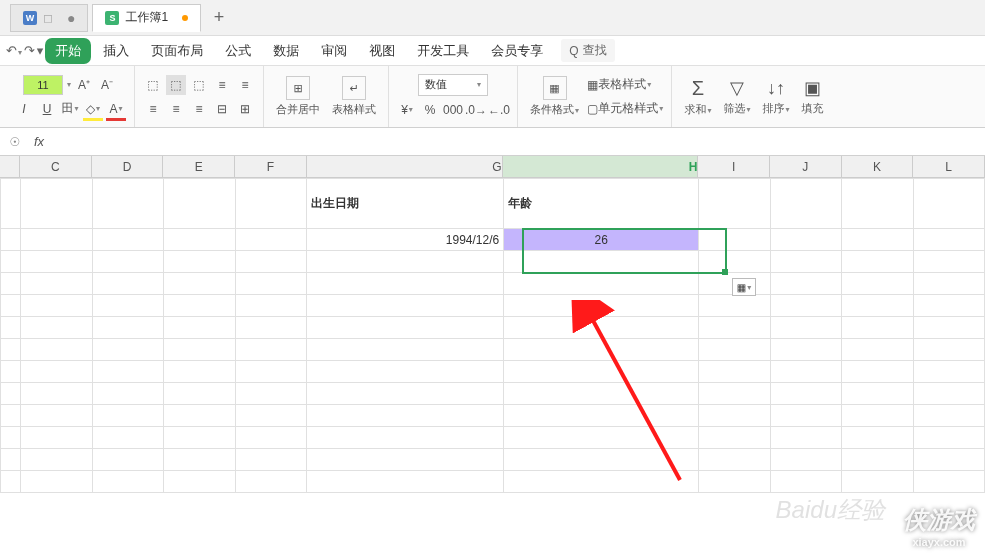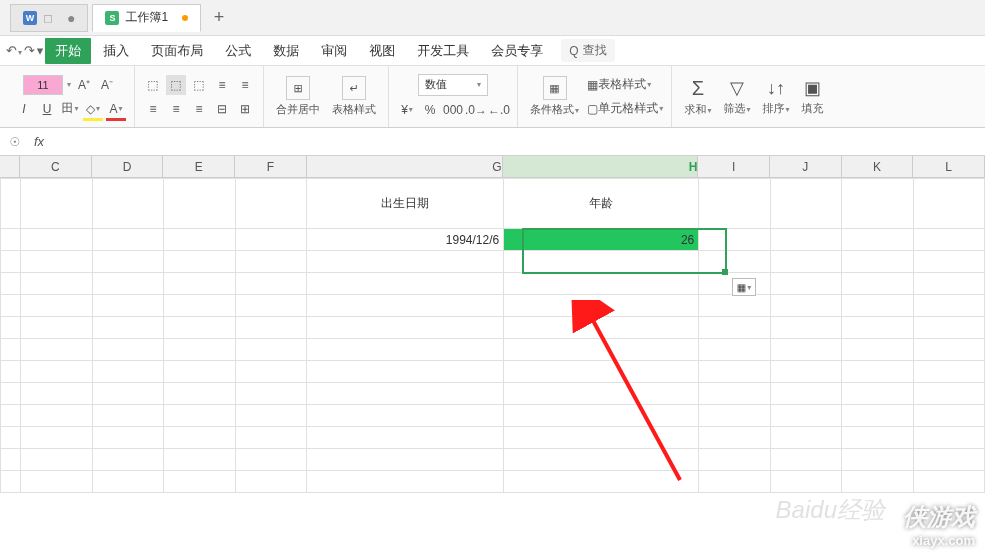--- a/index.html
+++ b/index.html
@@ -12,29 +12,29 @@
     .tab-icon-w { width: 14px; height: 14px; background: #4a7dc7; color: #fff; display: flex; align-items: center; justify-content: center; font-size: 9px; font-weight: bold; border-radius: 2px; }
     .tab-icon-s { width: 14px; height: 14px; background: #3cb371; color: #fff; display: flex; align-items: center; justify-content: center; font-size: 9px; font-weight: bold; border-radius: 2px; }
     .tab-close { font-size: 14px; color: #888; margin-left: 8px; }
     .tab-dot { width: 6px; height: 6px; background: #f90; border-radius: 50%; margin-left: 8px; }
     .new-tab { width: 28px; text-align: center; font-size: 18px; color: #666; cursor: pointer; }
     .qat-btn { color: #666; font-size: 13px; cursor: pointer; }
     
     
     .menu-bar { height: 30px; display: flex; align-items: center; padding: 0 6px; gap: 2px; border-bottom: 1px solid #e0e0e0; }
     .menu-item { padding: 4px 10px; font-size: 13px; cursor: pointer; }
-    .menu-item.active { background: #2fa159; color: #fff; border-radius: 1px; }
+    .menu-item.active { background: #2fa159; color: #fff; border-radius: 7px; }
     .search-menu { display: flex; align-items: center; gap: 4px; color: #666; margin-left: 6px; padding: 3px 8px; background: #f5f5f5; border-radius: 3px; }
     
     
     .ribbon { height: 62px; display: flex; align-items: center; padding: 0 6px; border-bottom: 1px solid #d0d0d0; background: #fafafa; }
     .ribbon-group { display: flex; align-items: center; gap: 4px; padding: 0 8px; height: 100%; border-right: 1px solid #e0e0e0; }
     .rg-col { display: flex; flex-direction: column; gap: 4px; align-items: center; }
     .rg-row { display: flex; gap: 3px; align-items: center; }
-    .font-size-box { width: 40px; height: 20px; border: 1px solid #ccc; background: #f9a8d4; display: flex; align-items: center; justify-content: center; font-size: 11px; }
+    .font-size-box { width: 40px; height: 20px; border: 1px solid #ccc; background: #bef264; display: flex; align-items: center; justify-content: center; font-size: 11px; }
     .tb-btn { width: 20px; height: 20px; display: flex; align-items: center; justify-content: center; font-size: 12px; color: #555; cursor: pointer; }
     .tb-btn-lg { display: flex; flex-direction: column; align-items: center; gap: 2px; font-size: 11px; color: #555; cursor: pointer; padding: 2px 4px; }
     .icon-box { width: 24px; height: 24px; border: 1px solid #ccc; display: flex; align-items: center; justify-content: center; }
     .dd { font-size: 8px; color: #888; margin-left: 1px; }
     .num-format { width: 70px; height: 22px; border: 1px solid #ccc; background: #fff; display: flex; align-items: center; padding: 0 6px; font-size: 11px; }
     
     
     .formula-bar { height: 28px; display: flex; align-items: center; border-bottom: 1px solid #d0d0d0; padding: 0 4px; gap: 8px; }
     .name-box { width: 22px; display: flex; align-items: center; justify-content: center; color: #888; }
     .fx-label { font-style: italic; color: #555; font-size: 13px; }
@@ -44,26 +44,26 @@
     .grid-area { position: relative; background: #fff; }
     .col-headers { display: flex; height: 22px; background: #f0f0f0; border-bottom: 1px solid #ccc; }
     .col-h { border-right: 1px solid #ccc; text-align: center; line-height: 22px; font-size: 12px; color: #555; }
     .col-h.sel { background: #d4e8d4; color: #2fa159; font-weight: bold; }
     .cells { position: relative; }
     .cells table { border-collapse: collapse; }
     .cells td { border: 1px solid #e0e0e0; height: 22px; font-size: 12px; padding: 0 4px; }
     .c-g { width: 205px; text-align: right; }
     .c-h { width: 205px; text-align: right; }
     .c-std { width: 75px; }
-    .header-cell { text-align: center; font-weight: normal; height: 50px !important; }
+    .header-cell { text-align: left; font-weight: bold; height: 50px !important; }
     
     
     .selection { position: absolute; border: 2px solid #2fa159; pointer-events: none; }
     .fill-handle { position: absolute; width: 6px; height: 6px; background: #2fa159; right: -3px; bottom: -3px; }
-    .sel-shade { background: #22c55e; }
+    .sel-shade { background: #c4b5fd; text-align: center; }
     .autofill-btn { position: absolute; width: 24px; height: 18px; border: 1px solid #bbb; background: #fff; display: flex; align-items: center; justify-content: center; font-size: 10px; }
     
     
     .arrow-svg { position: absolute; pointer-events: none; }
     
     
     .wm1 { position: absolute; right: 10px; bottom: 8px; color: rgba(255,255,255,0.9); font-size: 16px; font-weight: bold; text-shadow: 0 0 4px rgba(0,0,0,0.5); }
     .wm2 { position: absolute; right: 100px; bottom: 30px; color: rgba(180,180,180,0.4); font-size: 24px; font-style: italic; }
   </style>
 </head>
@@ -399,14 +399,14 @@
       <marker id="ah" markerWidth="12" markerHeight="12" refX="2" refY="6" orient="auto">
         <path d="M0,0 L12,6 L0,12 Z" fill="#ff1a1a"></path>
       </marker>
     </defs>
   <line x1="120" y1="180" x2="30" y2="15" stroke="#ff1a1a" stroke-width="4" marker-end="url(#ah)"></line>
 </svg>
 
 <div class="wm2">Baidu经验</div>
 <div class="wm1">
   <span style="font-size:24px;font-style:italic">侠游戏</span>
-  <span style="font-size:13px;display:block;text-align:right">xiayx.com</span>
+  <span style="font-size:11px;display:block;text-align:center">xiayx.com</span>
 </div>
 
 </body></html>

